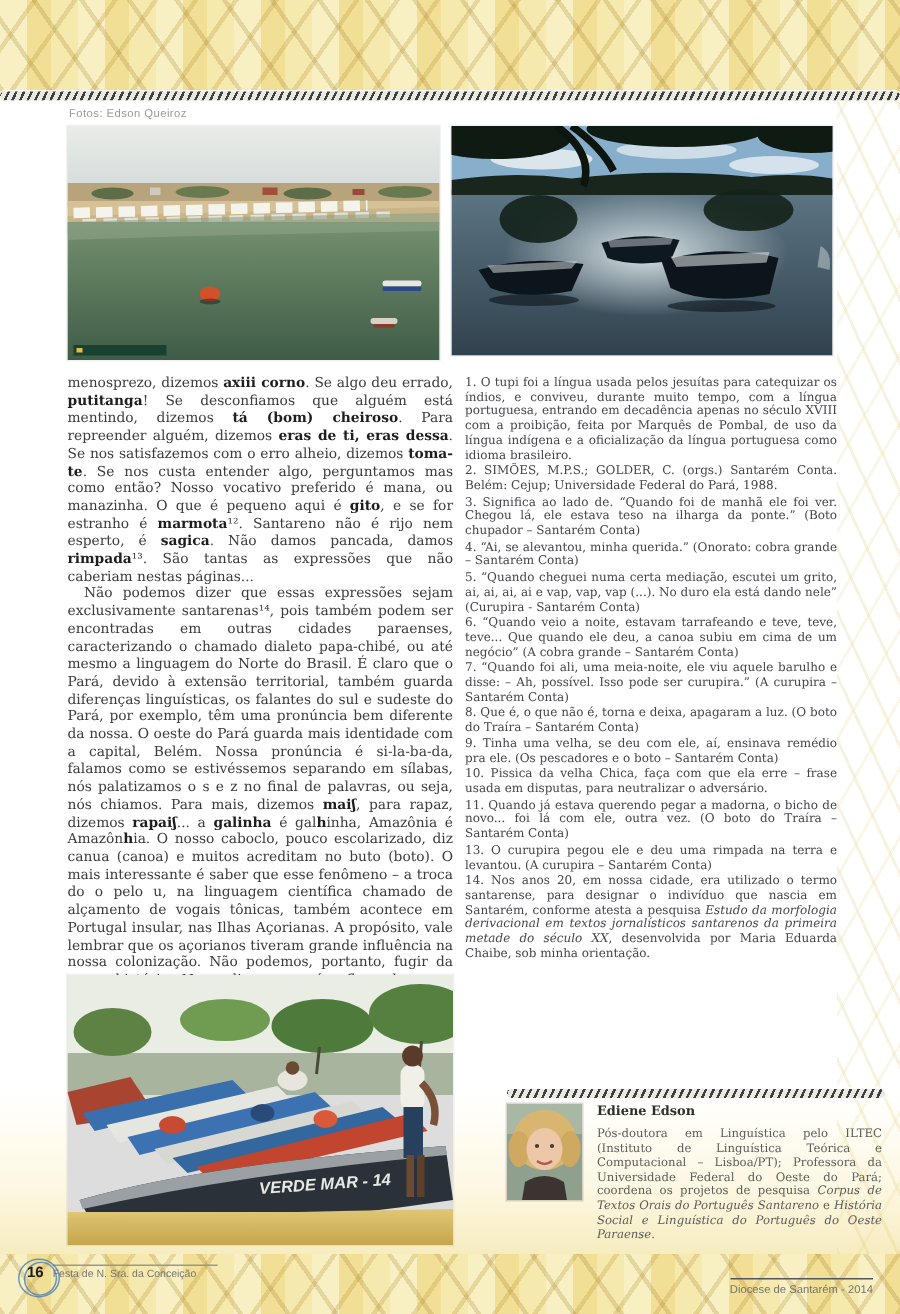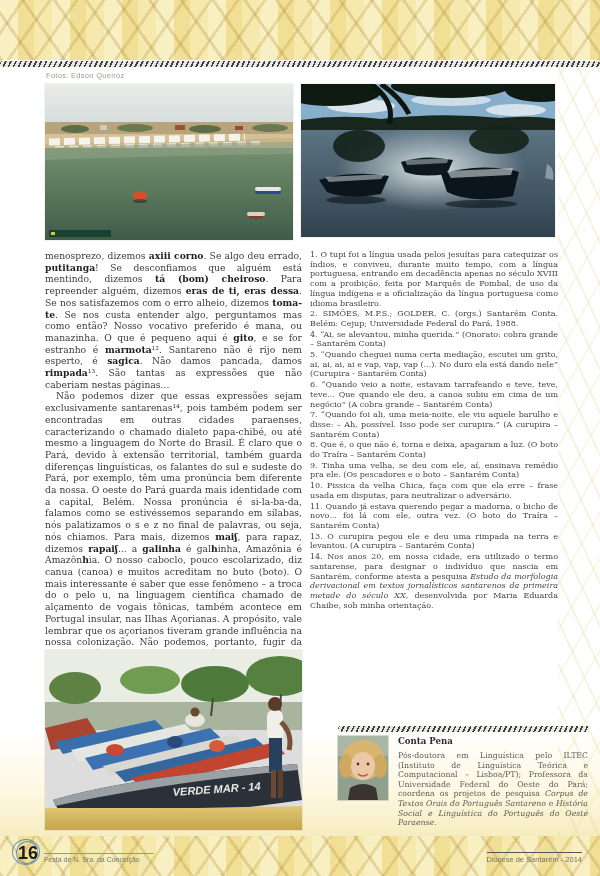--- a/index.html
+++ b/index.html
@@ -44,21 +44,21 @@
   .portrait{width:50px;height:64px;flex:0 0 50px;box-shadow:0 0 0 1px rgba(0,0,0,.15);}
   .bio-right{margin-left:10px;width:190px;}
   .bio-name{font-size:8.6px;font-weight:bold;color:#2e2e2e;margin-bottom:5px;}
   .bio-text{font-size:7.8px;line-height:9.6px;color:#5c5c58;text-align:justify;}
   .footer-left{position:absolute;left:10px;top:843px;display:flex;align-items:flex-end;}
   .page-circle{position:absolute;left:2px;top:-4px;width:30px;height:28px;}
   .page-circle span{position:absolute;border:1px solid rgba(70,125,185,.8);border-radius:50%;}
   .pc1{left:0;top:0;width:26px;height:24px;}
   .pc2{left:4px;top:2px;width:20px;height:21px;transform:rotate(25deg);}
   .page-num{position:relative;font-family:"Liberation Sans",sans-serif;font-weight:bold;
-    font-size:18px;color:#1c1c1c;margin-left:8px;}
+    font-size:10px;color:#1c1c1c;margin-left:8px;}
   .footer-left-text{font-family:"Liberation Sans",sans-serif;font-size:7px;color:#77766e;
     margin-left:6px;padding-top:2px;border-top:1px solid #99988c;padding-right:14px;margin-bottom:1px;}
   .footer-right{position:absolute;right:18px;top:852px;font-family:"Liberation Sans",sans-serif;
     font-size:7.5px;color:#74736a;border-top:1px solid #55545c;padding-top:2px;}
 </style>
 </head>
 <body>
 
 <div class="page">
 
@@ -146,20 +146,21 @@
     </div>
 
     <div class="col left-col">
       <p>menosprezo, dizemos <b>axiii corno</b>. Se algo deu errado, <b>putitanga</b>! Se desconfiamos que alguém está mentindo, dizemos <b>tá (bom) cheiroso</b>. Para repreender alguém, dizemos <b>eras de ti, eras dessa</b>. Se nos satisfazemos com o erro alheio, dizemos <b>toma-te</b>. Se nos custa entender algo, perguntamos mas como então? Nosso vocativo preferido é mana, ou manazinha. O que é pequeno aqui é <b>gito</b>, e se for estranho é <b>marmota</b>¹². Santareno não é rijo nem esperto, é <b>sagica</b>. Não damos pancada, damos <b>rimpada</b>¹³. São tantas as expressões que não caberiam nestas páginas...</p>
       <p class="indent">Não podemos dizer que essas expressões sejam exclusivamente santarenas¹⁴, pois também podem ser encontradas em outras cidades paraenses, caracterizando o chamado dialeto papa-chibé, ou até mesmo a linguagem do Norte do Brasil. É claro que o Pará, devido à extensão territorial, também guarda diferenças linguísticas, os falantes do sul e sudeste do Pará, por exemplo, têm uma pronúncia bem diferente da nossa. O oeste do Pará guarda mais identidade com a capital, Belém. Nossa pronúncia é si-la-ba-da, falamos como se estivéssemos separando em sílabas, nós palatizamos o s e z no final de palavras, ou seja, nós chiamos. Para mais, dizemos <b>maiʃ</b>, para rapaz, dizemos <b>rapaiʃ</b>... a <b>galinha</b> é gal<b>h</b>inha, Amazônia é Amazôn<b>h</b>ia. O nosso caboclo, pouco escolarizado, diz canua (canoa) e muitos acreditam no buto (boto). O mais interessante é saber que esse fenômeno – a troca do o pelo u, na linguagem científica chamado de alçamento de vogais tônicas, também acontece em Portugal insular, nas Ilhas Açorianas. A propósito, vale lembrar que os açorianos tiveram grande influência na nossa colonização. Não podemos, portanto, fugir da nossa história. Nossa linguagem é reflexo da nossa formação. Registrar e estudar a língua de um povo é também registrar sua história.</p>
     </div>
 
     <div class="col right-col">
         <div class="footnote">1. O tupi foi a língua usada pelos jesuítas para catequizar os índios, e conviveu, durante muito tempo, com a língua portuguesa, entrando em decadência apenas no século XVIII com a proibição, feita por Marquês de Pombal, de uso da língua indígena e a oficialização da língua portuguesa como idioma brasileiro.</div>
         <div class="footnote">2. SIMÕES, M.P.S.; GOLDER, C. (orgs.) Santarém Conta. Belém: Cejup; Universidade Federal do Pará, 1988.</div>
+        <div class="footnote">3. Significa ao lado de. “Quando foi de manhã ele foi ver. Chegou lá, ele estava teso na ilharga da ponte.” (Boto chupador – Santarém Conta)</div>
         <div class="footnote">4. “Ai, se alevantou, minha querida.” (Onorato: cobra grande – Santarém Conta)</div>
         <div class="footnote">5. “Quando cheguei numa certa mediação, escutei um grito, ai, ai, ai, ai e vap, vap, vap (...). No duro ela está dando nele” (Curupira - Santarém Conta)</div>
         <div class="footnote">6. “Quando veio a noite, estavam tarrafeando e teve, teve, teve... Que quando ele deu, a canoa subiu em cima de um negócio” (A cobra grande – Santarém Conta)</div>
         <div class="footnote">7. “Quando foi ali, uma meia-noite, ele viu aquele barulho e disse: – Ah, possível. Isso pode ser curupira.” (A curupira – Santarém Conta)</div>
         <div class="footnote">8. Que é, o que não é, torna e deixa, apagaram a luz. (O boto do Traíra – Santarém Conta)</div>
         <div class="footnote">9. Tinha uma velha, se deu com ele, aí, ensinava remédio pra ele. (Os pescadores e o boto – Santarém Conta)</div>
         <div class="footnote">10. Pissica da velha Chica, faça com que ela erre – frase usada em disputas, para neutralizar o adversário.</div>
         <div class="footnote">11. Quando já estava querendo pegar a madorna, o bicho de novo... foi lá com ele, outra vez. (O boto do Traíra – Santarém Conta)</div>
         <div class="footnote">13. O curupira pegou ele e deu uma rimpada na terra e levantou. (A curupira – Santarém Conta)</div>
         <div class="footnote">14. Nos anos 20, em nossa cidade, era utilizado o termo santarense, para designar o indivíduo que nascia em Santarém, conforme atesta a pesquisa <i>Estudo da morfologia derivacional em textos jornalísticos santarenos da primeira metade do século XX</i>, desenvolvida por Maria Eduarda Chaibe, sob minha orientação.</div>
@@ -217,21 +218,21 @@
           <ellipse cx="8" cy="30" rx="7" ry="12" fill="#cfa95f"></ellipse>
           <ellipse cx="42" cy="30" rx="7" ry="12" fill="#cfa95f"></ellipse>
           <ellipse cx="25" cy="30" rx="12" ry="14" fill="#ecc8a8"></ellipse>
           <circle cx="20" cy="28" r="1.4" fill="#4a3828"></circle>
           <circle cx="30" cy="28" r="1.4" fill="#4a3828"></circle>
           <path d="M20 38 Q25 42 30 38" stroke="#b05a4a" stroke-width="1.6" fill="none"></path>
           <path d="M12 52 Q25 44 38 52 L40 64 L10 64 Z" fill="#3c3430"></path>
         </svg>
       </div>
       <div class="bio-right">
-        <div class="bio-name">Conta Pena</div>
+        <div class="bio-name">Ediene Edson</div>
         <div class="bio-text">Pós-doutora em Linguística pelo ILTEC (Instituto de Linguística Teórica e Computacional – Lisboa/PT); Professora da Universidade Federal do Oeste do Pará; coordena os projetos de pesquisa <i>Corpus de Textos Orais do Português Santareno</i> e <i>História Social e Linguística do Português do Oeste Paraense</i>.</div>
       </div>
     </div>
   </div>
 
   <div class="straw bottom"></div>
 
   <div class="footer-left">
     <div class="page-circle">
       <span class="pc1"></span>

